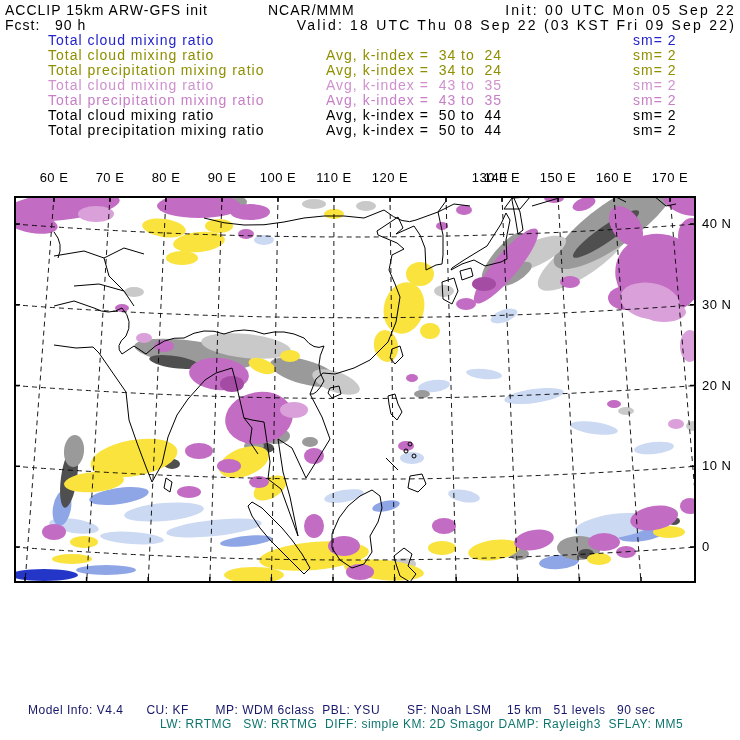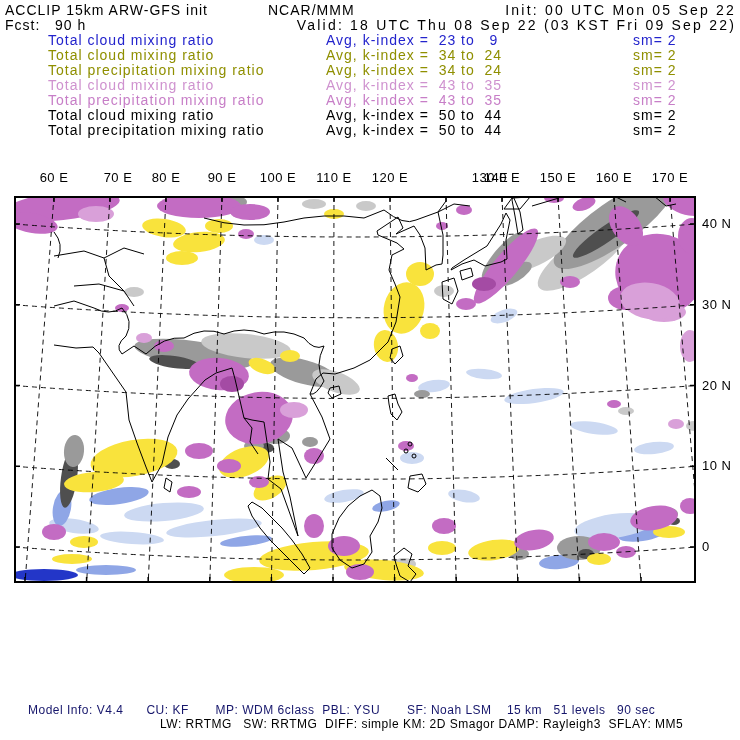--- a/index.html
+++ b/index.html
@@ -20,21 +20,20 @@
 
 <span class="t" style="left:5px;top:3px;">ACCLIP 15km ARW-GFS init</span>
 <span class="t" style="left:268px;top:3px;">NCAR/MMM</span>
 <span class="t hwide" style="right:4px;top:3px;">Init: 00 UTC Mon 05 Sep 22</span>
 <span class="t" style="left:5px;top:18px;">Fcst:   90 h</span>
 <span class="t hwide" style="right:4px;top:18px;">Valid: 18 UTC Thu 08 Sep 22 (03 KST Fri 09 Sep 22)</span>
 
 <div id="legend">
     <div class="lrow" style="top: 33px; color: rgb(35, 35, 204);">
       <span class="t" style="left: 5px; color: rgb(35, 35, 204);">Total cloud mixing ratio</span>
-      <span class="t" style="left: 283px; color: rgb(35, 35, 204);">Avg, k-index =  23 to   9</span>
       <span class="t" style="left: 590px; color: rgb(35, 35, 204);">sm= 2</span>
     </div>
     <div class="lrow" style="top: 48px; color: rgb(143, 143, 0);">
       <span class="t" style="left: 5px; color: rgb(143, 143, 0);">Total cloud mixing ratio</span>
       <span class="t" style="left: 283px; color: rgb(143, 143, 0);">Avg, k-index =  34 to  24</span>
       <span class="t" style="left: 590px; color: rgb(143, 143, 0);">sm= 2</span>
     </div>
     <div class="lrow" style="top: 63px; color: rgb(143, 143, 0);">
       <span class="t" style="left: 5px; color: rgb(143, 143, 0);">Total precipitation mixing ratio</span>
       <span class="t" style="left: 283px; color: rgb(143, 143, 0);">Avg, k-index =  34 to  24</span>
@@ -57,21 +56,21 @@
     </div>
     <div class="lrow" style="top: 123px; color: rgb(0, 0, 0);">
       <span class="t" style="left: 5px; color: rgb(0, 0, 0);">Total precipitation mixing ratio</span>
       <span class="t" style="left: 283px; color: rgb(0, 0, 0);">Avg, k-index =  50 to  44</span>
       <span class="t" style="left: 590px; color: rgb(0, 0, 0);">sm= 2</span>
     </div>
   </div>
 
 <div id="axis-labels">
     <span class="axis" style="left: 54px; top: 170px; transform: translateX(-50%);">60 E</span>
-    <span class="axis" style="left: 118px; top: 170px; transform: translateX(-50%);">70 E</span>
+    <span class="axis" style="left: 110px; top: 170px; transform: translateX(-50%);">70 E</span>
     <span class="axis" style="left: 166px; top: 170px; transform: translateX(-50%);">80 E</span>
     <span class="axis" style="left: 222px; top: 170px; transform: translateX(-50%);">90 E</span>
     <span class="axis" style="left: 278px; top: 170px; transform: translateX(-50%);">100 E</span>
     <span class="axis" style="left: 334px; top: 170px; transform: translateX(-50%);">110 E</span>
     <span class="axis" style="left: 390px; top: 170px; transform: translateX(-50%);">120 E</span>
     <span class="axis" style="left: 446px; top: 170px; transform: translateX(-50%); margin-left: 44px;">130 E</span>
     <span class="axis" style="left: 502px; top: 170px; transform: translateX(-50%);">140 E</span>
     <span class="axis" style="left: 558px; top: 170px; transform: translateX(-50%);">150 E</span>
     <span class="axis" style="left: 614px; top: 170px; transform: translateX(-50%); text-align: center;">160 E</span>
     <span class="axis" style="left: 670px; top: 170px; transform: translateX(-50%);">170 E</span>
@@ -295,13 +294,13 @@
       <line x1="676" y1="189.5" x2="682" y2="189.5"></line>
       <line x1="0" y1="270.25" x2="6" y2="270.25"></line>
       <line x1="676" y1="270.25" x2="682" y2="270.25"></line>
       <line x1="0" y1="351" x2="6" y2="351"></line>
       <line x1="676" y1="351" x2="682" y2="351"></line>
     </g>
   <rect x="1" y="1" width="680" height="385" fill="none" stroke="#000" stroke-width="2"></rect>
 </svg>
 
 <span class="ft" style="left: 28px; top: 703px; color: rgb(22, 22, 107);">Model Info: V4.4      CU: KF       MP: WDM 6class  PBL: YSU       SF: Noah LSM    15 km   51 levels   90 sec</span>
-<span class="ft" style="left: 160px; top: 717px; color: #000000;">LW: RRTMG   SW: RRTMG  DIFF: simple KM: 2D Smagor DAMP: Rayleigh3  SFLAY: MM5</span>
+<span class="ft" style="left: 160px; top: 717px; color: #0f766e;">LW: RRTMG   SW: RRTMG  DIFF: simple KM: 2D Smagor DAMP: Rayleigh3  SFLAY: MM5</span>
 
 </body></html>

